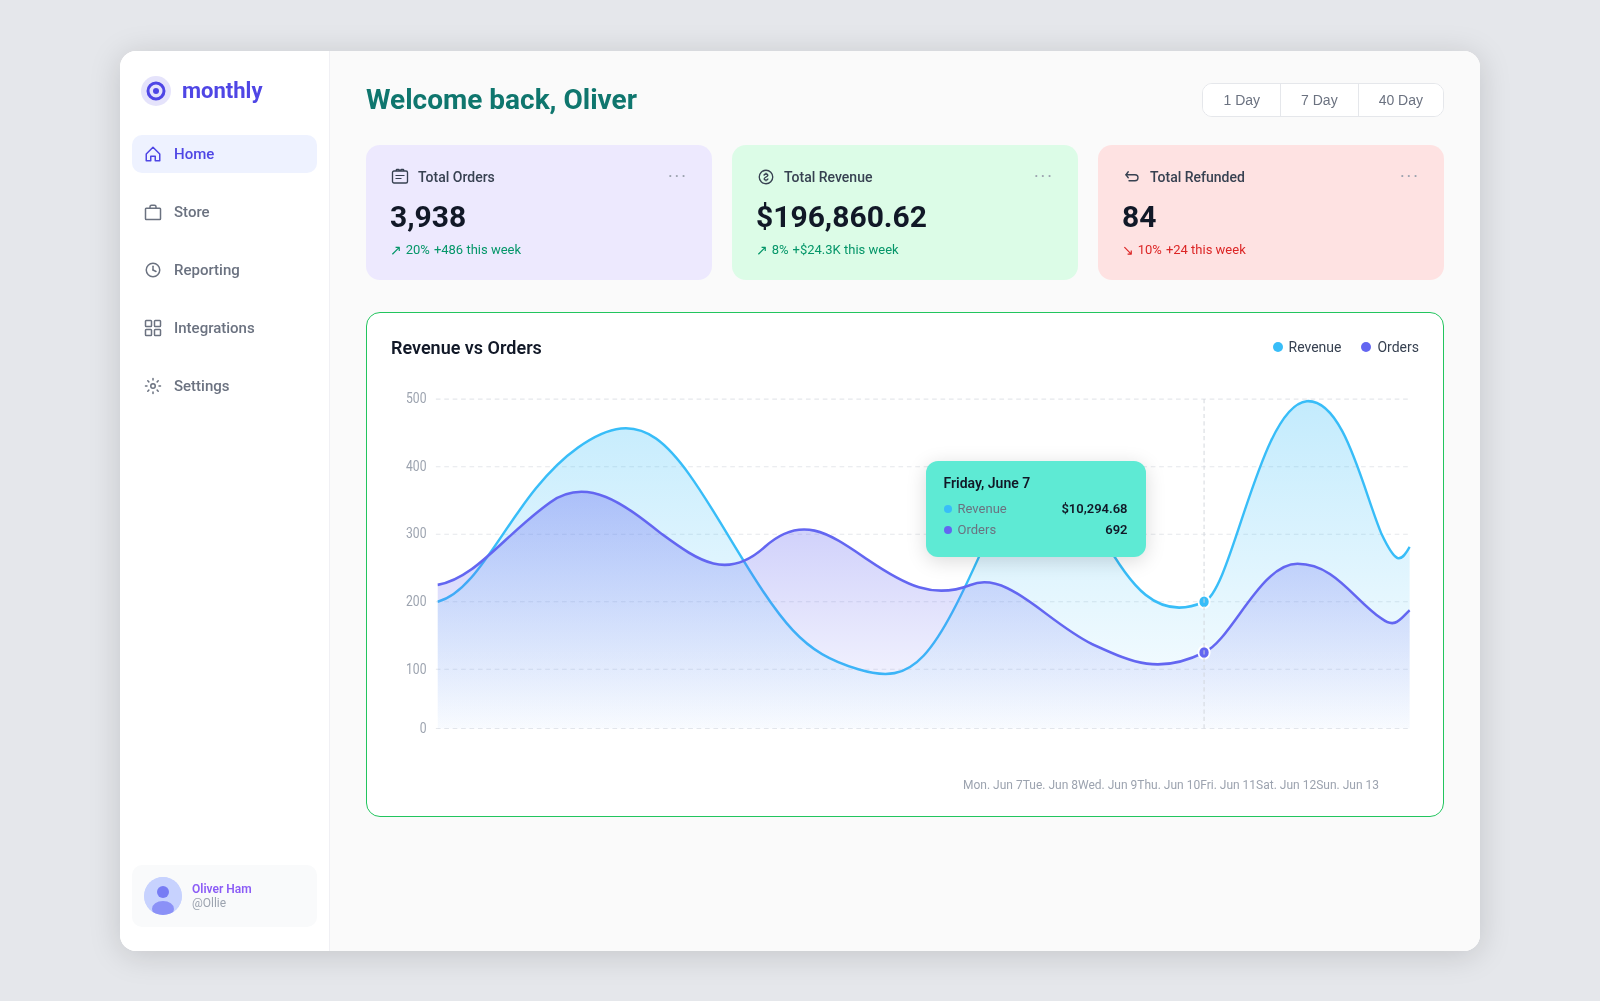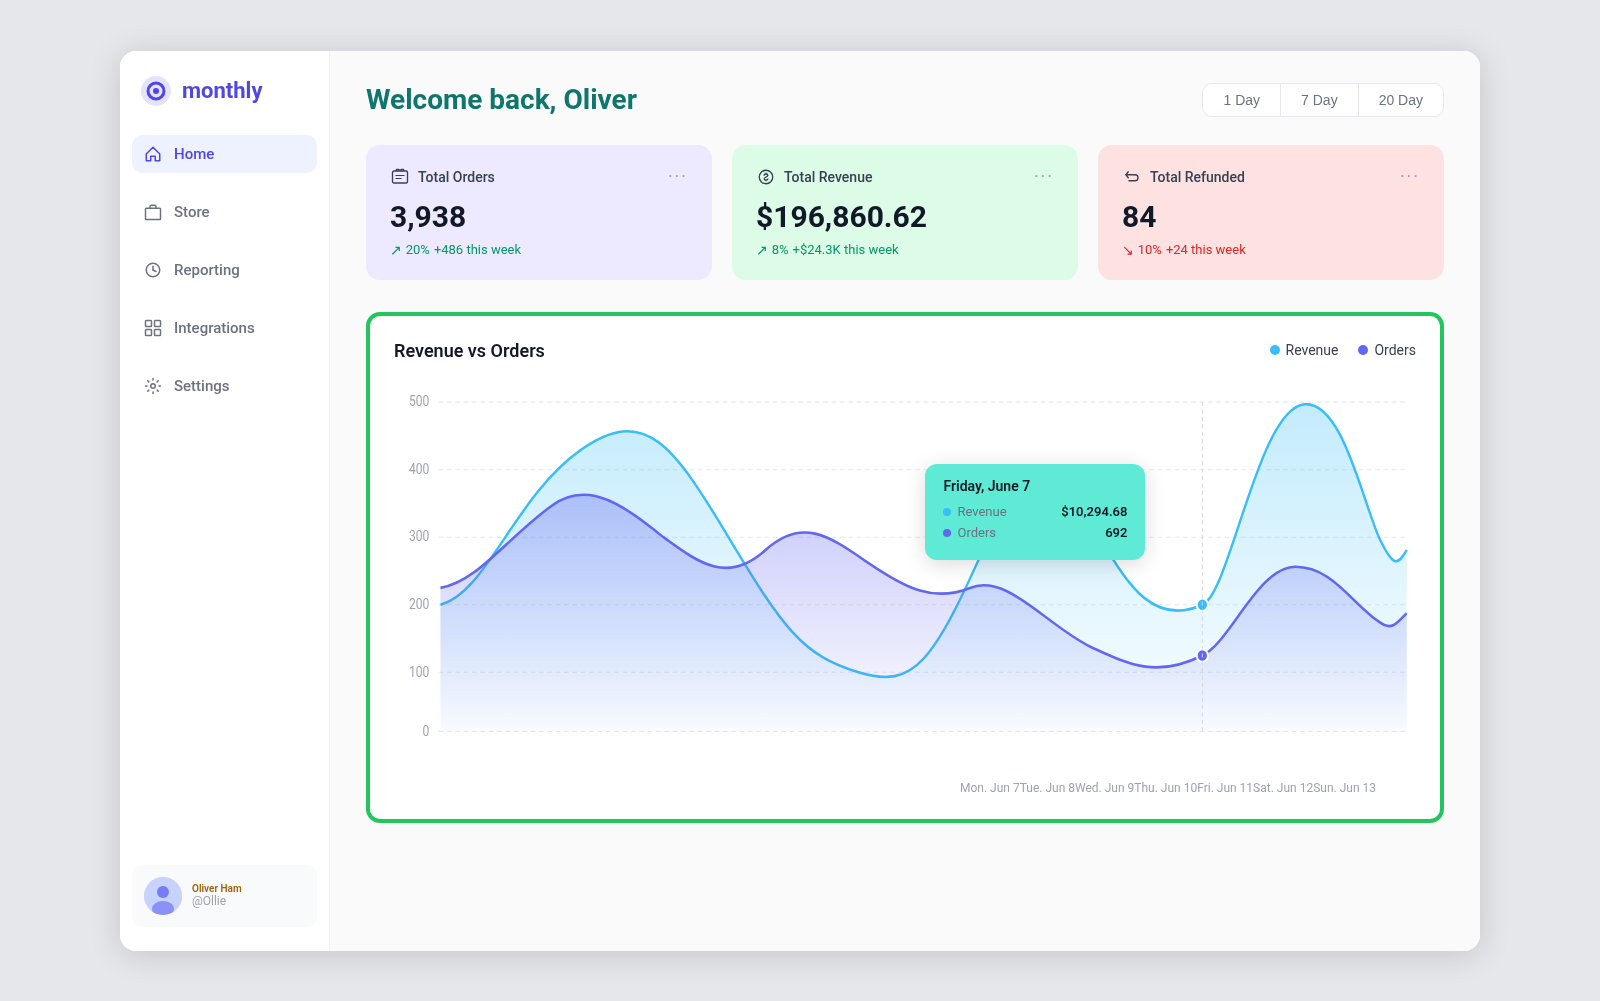--- a/index.html
+++ b/index.html
@@ -94,21 +94,21 @@
       overflow: hidden;
       flex-shrink: 0;
       display: flex;
       align-items: center;
       justify-content: center;
       font-size: 14px;
       font-weight: 600;
       color: #4f46e5;
     }
     .user-info { display: flex; flex-direction: column; }
-    .user-name { font-size: 10px; font-weight: 600; color: #a16207; }
+    .user-name { font-size: 12px; font-weight: 600; color: #8b5cf6; }
     .user-handle { font-size: 12px; color: #9ca3af; }
     
     .main {
       flex: 1;
       padding: 32px 36px;
       overflow-y: auto;
       background: #fafafa;
     }
     .page-header {
       display: flex;
@@ -192,21 +192,21 @@
       font-size: 13px;
       display: flex;
       align-items: center;
       gap: 4px;
     }
     .change-up { color: #059669; }
     .change-down { color: #dc2626; }
     .change-arrow-up { color: #059669; font-size: 14px; }
     .change-arrow-down { color: #dc2626; font-size: 14px; }
     
-    .chart-section { background: #fff; border-radius: 14px; padding: 24px; border: 4px solid #22c55e; }
+    .chart-section { background: #fff; border-radius: 14px; padding: 24px; border: 1px solid #22c55e; }
     .chart-header {
       display: flex;
       align-items: center;
       justify-content: space-between;
       margin-bottom: 20px;
     }
     .chart-title {
       font-size: 18px;
       font-weight: 600;
       color: #111827;
@@ -373,21 +373,21 @@
       </div>
     </div>
   </aside>
 
   <main class="main">
     <div class="page-header">
       <h1 class="page-title">Welcome back, Oliver</h1>
       <div class="time-filters">
         <button class="time-btn">1 Day</button>
         <button class="time-btn">7 Day</button>
-        <button class="time-btn">20 Day</button>
+        <button class="time-btn">40 Day</button>
       </div>
     </div>
 
     <div class="stat-cards">
 
       <div class="stat-card orders">
         <div class="card-header">
           <div class="card-label">
             <span class="card-icon">
               <svg width="18" height="18" viewBox="0 0 24 24" fill="none">

